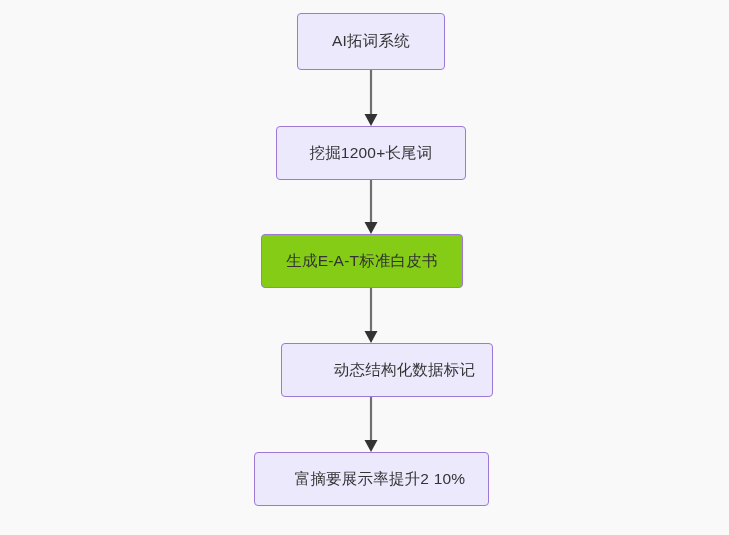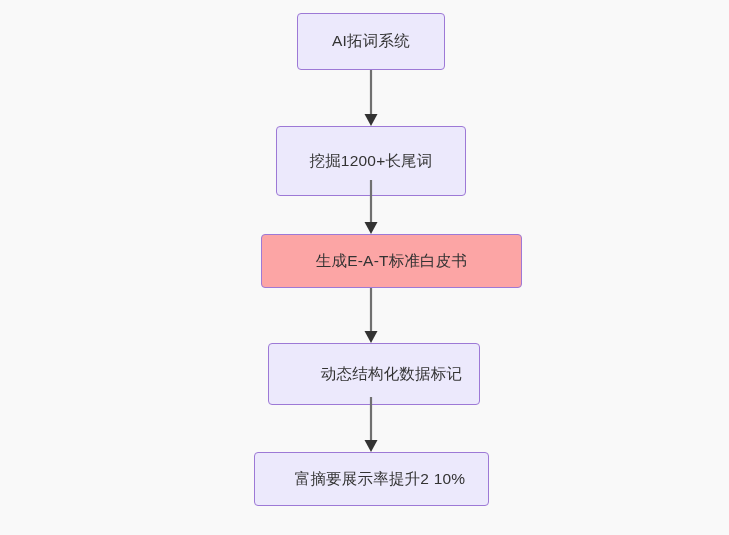--- a/index.html
+++ b/index.html
@@ -56,43 +56,43 @@
     <span class="node-label">AI拓词系统</span>
   </div>
 
   <div class="edge" id="edge-1" style="left: 356px; top: 70px; height: 56px;">
     <svg width="30" height="56" viewBox="0 0 30 56">
       <line x1="15" y1="0" x2="15" y2="46" stroke="#707070" stroke-width="2.2"></line>
       <polygon points="15,56 8.5,44 21.5,44" fill="#333333"></polygon>
     </svg>
   </div>
 
-  <div class="node" id="node-2" style="left: 276px; top: 126px; width: 190px; height: 70px; background: rgb(236, 233, 252); border-color: rgb(157, 121, 214); color: rgb(51, 51, 51);">
+  <div class="node" id="node-2" style="left: 276px; top: 126px; width: 190px; height: 54px; background: rgb(236, 233, 252); border-color: rgb(157, 121, 214); color: rgb(51, 51, 51);">
     <span class="node-label">挖掘1200+长尾词</span>
   </div>
 
   <div class="edge" id="edge-2" style="left: 356px; top: 180px; height: 54px;">
     <svg width="30" height="54" viewBox="0 0 30 54">
       <line x1="15" y1="0" x2="15" y2="44" stroke="#707070" stroke-width="2.2"></line>
       <polygon points="15,54 8.5,42 21.5,42" fill="#333333"></polygon>
     </svg>
   </div>
 
-  <div class="node" id="node-3" style="left: 261px; top: 234px; width: 261px; height: 54px; background: #fca5a5; border-color: rgb(157, 121, 214); color: rgb(51, 51, 51);">
+  <div class="node" id="node-3" style="left: 261px; top: 234px; width: 202px; height: 54px; background: #84cc16; border-color: rgb(157, 121, 214); color: rgb(51, 51, 51);">
     <span class="node-label">生成E-A-T标准白皮书</span>
   </div>
 
   <div class="edge" id="edge-3" style="left: 356px; top: 288px; height: 55px;">
     <svg width="30" height="55" viewBox="0 0 30 55">
       <line x1="15" y1="0" x2="15" y2="45" stroke="#707070" stroke-width="2.2"></line>
       <polygon points="15,55 8.5,43 21.5,43" fill="#333333"></polygon>
     </svg>
   </div>
 
-  <div class="node" id="node-4" style="left: 268px; top: 343px; width: 212px; height: 62px; background: rgb(236, 233, 252); border-color: rgb(157, 121, 214); color: rgb(51, 51, 51); padding-left: 35px;">
+  <div class="node" id="node-4" style="left: 281px; top: 343px; width: 212px; height: 54px; background: rgb(236, 233, 252); border-color: rgb(157, 121, 214); color: rgb(51, 51, 51); padding-left: 35px;">
     <span class="node-label">动态结构化数据标记</span>
   </div>
 
   <div class="edge" id="edge-4" style="left: 356px; top: 397px; height: 55px;">
     <svg width="30" height="55" viewBox="0 0 30 55">
       <line x1="15" y1="0" x2="15" y2="45" stroke="#707070" stroke-width="2.2"></line>
       <polygon points="15,55 8.5,43 21.5,43" fill="#333333"></polygon>
     </svg>
   </div>
 

